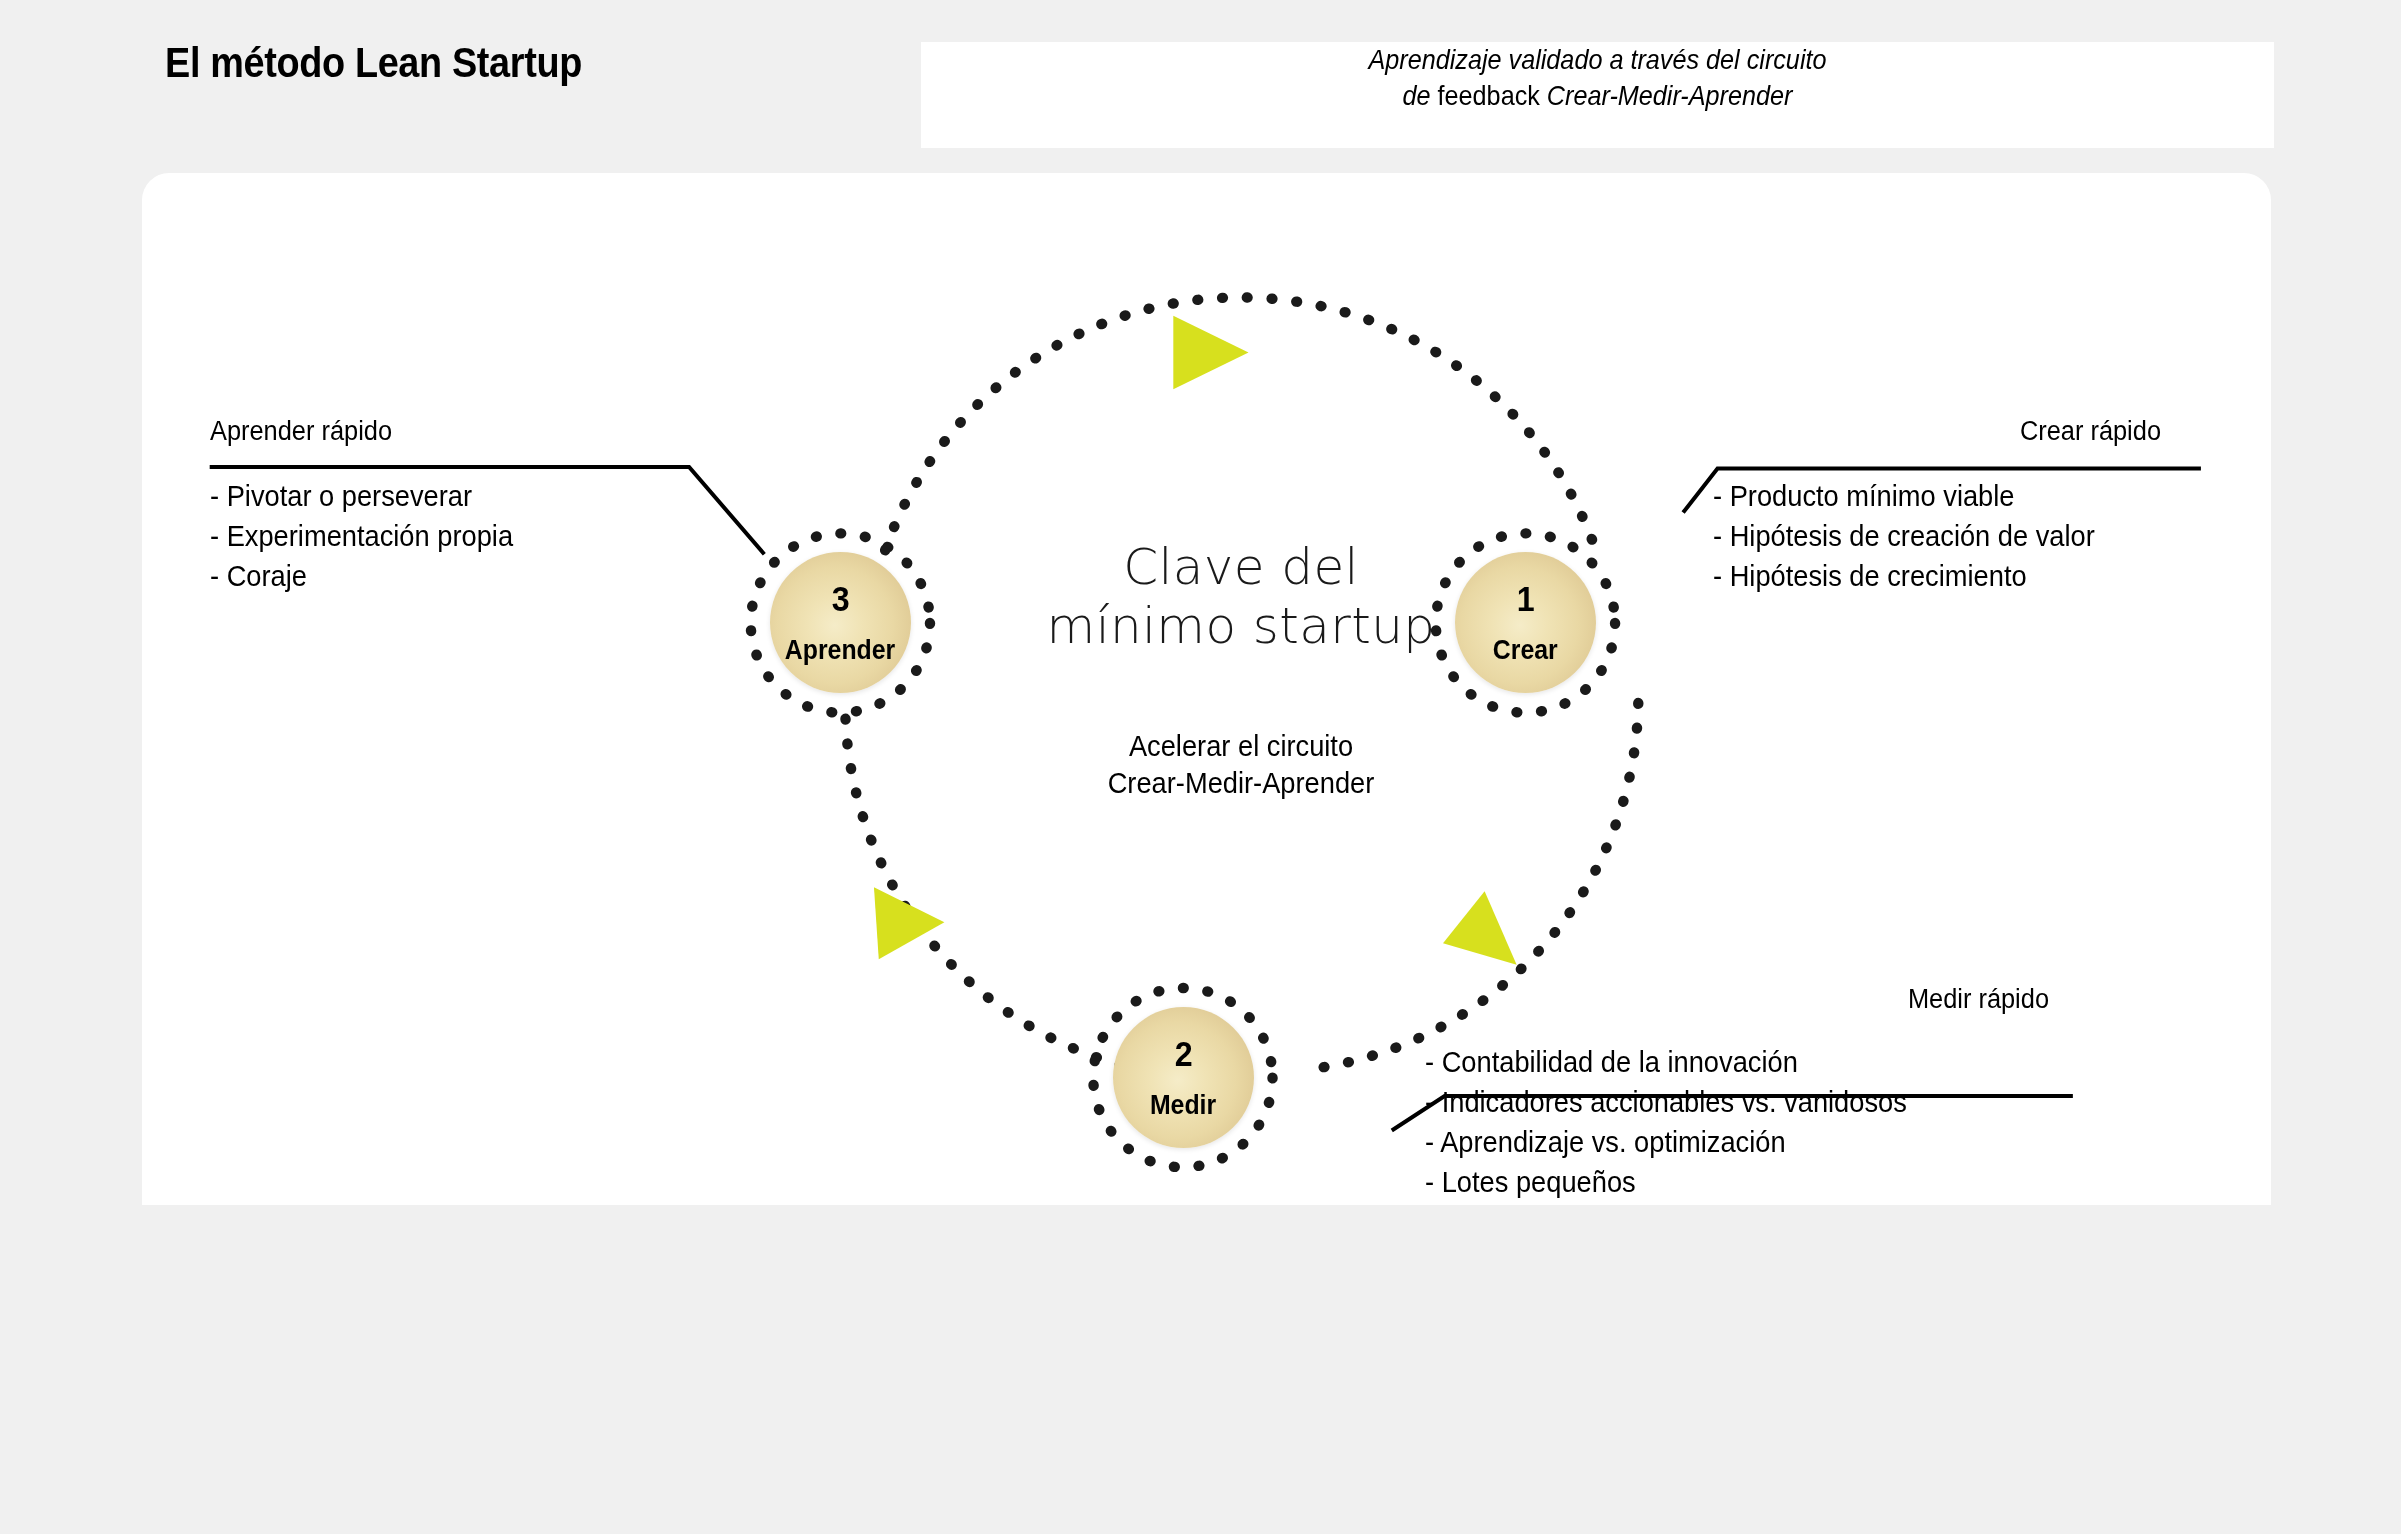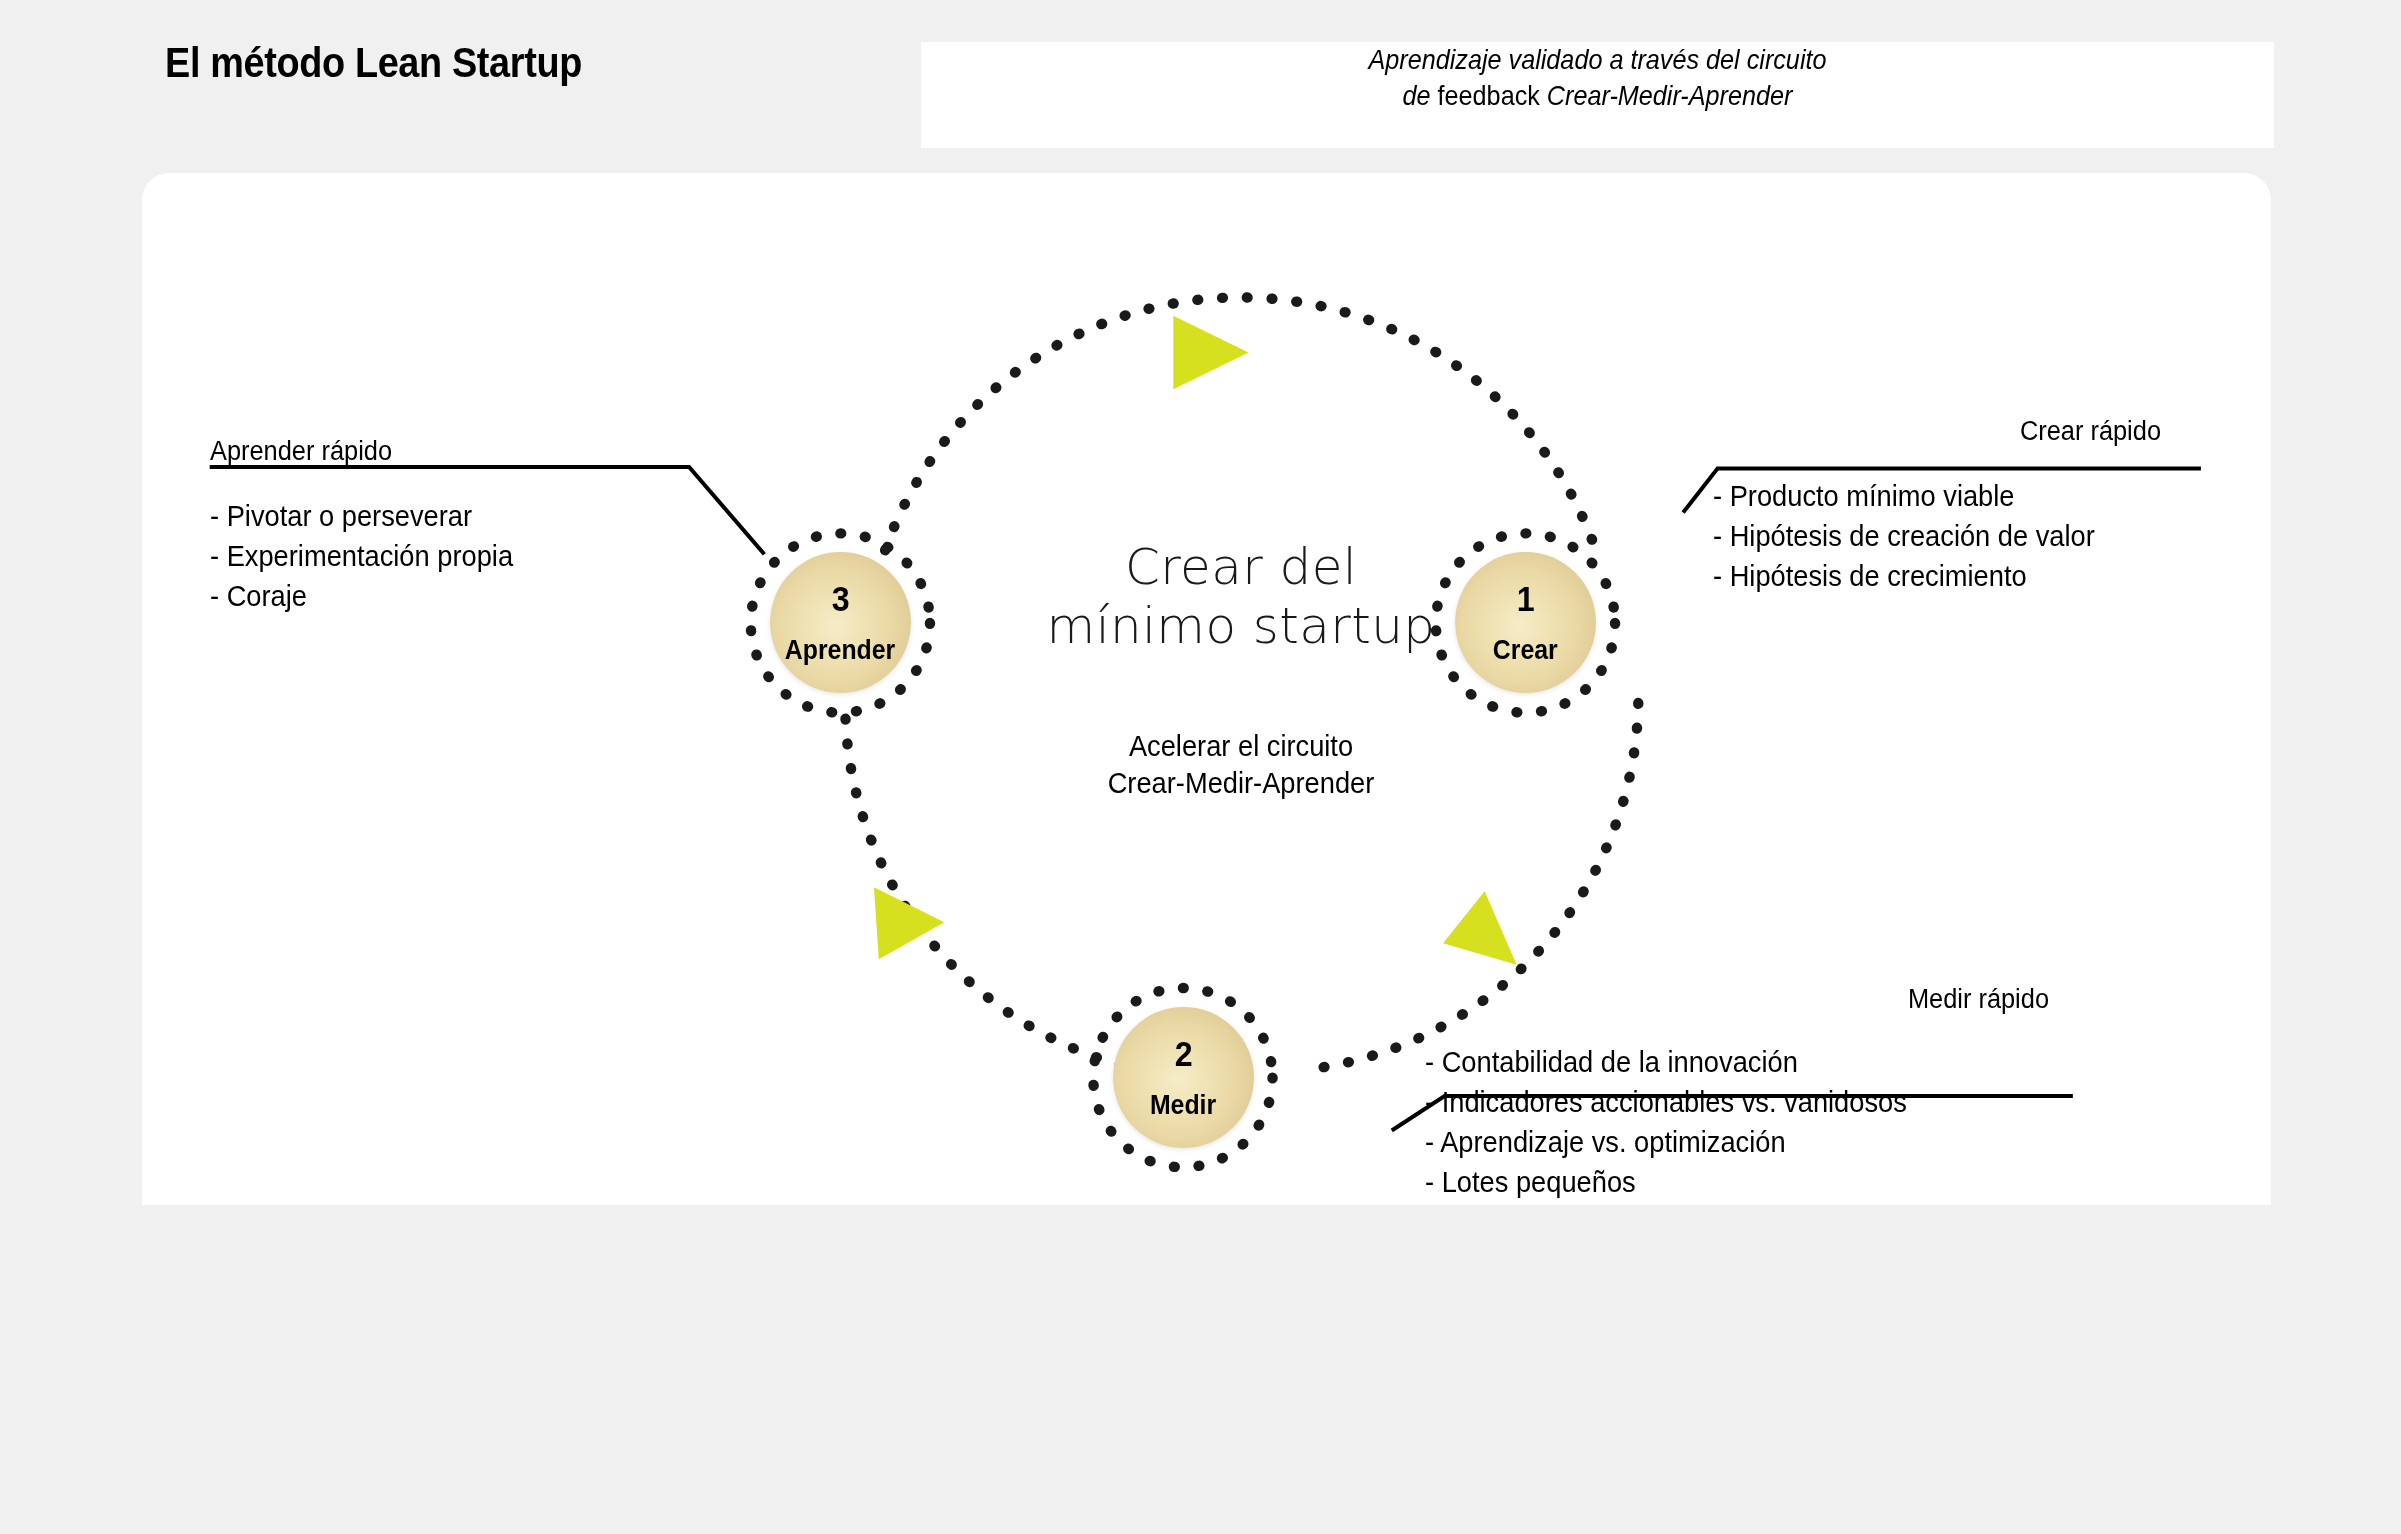--- a/index.html
+++ b/index.html
@@ -76,21 +76,21 @@
     text-align:center;font-size:29px;line-height:1.28;color:#000;
     transform:scaleX(0.94);
   }
 
   
   .callout{position:absolute;}
   .callout .head{font-size:27px;color:#000;white-space:nowrap;transform:scaleX(0.94);}
   .callout .body{font-size:29px;line-height:1.38;color:#000;transform:scaleX(0.94);}
   .callout .body div{white-space:nowrap;}
 
-  #co-aprender{left:210px;top:436px;}
+  #co-aprender{left:210px;top:416px;}
   #co-aprender .head{transform-origin:left center;}
   #co-aprender .body{transform-origin:left center;margin-top:29px;}
 
   #co-crear{left:1713px;top:416px;}
   #co-crear .head{text-align:right;width:448px;transform-origin:right center;}
   #co-crear .body{transform-origin:left center;margin-top:29px;}
 
   #co-medir{left:1409px;top:984px;}
   #co-medir .head{text-align:right;width:640px;transform-origin:right center;}
   #co-medir .body{transform-origin:left center;margin-top:27px;margin-left:16px;}
@@ -150,21 +150,21 @@
     <div class="num">2</div>
     <div class="lbl">Medir</div>
   </div>
 
   <div class="node" id="node-aprender">
     <div class="num">3</div>
     <div class="lbl">Aprender</div>
   </div>
 
   <div id="center-head">
-    <div>Crear del</div>
+    <div>Clave del</div>
     <div>mínimo startup</div>
   </div>
   <div id="center-sub">
     <div>Acelerar el circuito</div>
     <div>Crear-Medir-Aprender</div>
   </div>
 
   <div class="callout" id="co-aprender">
     <div class="head">Aprender rápido</div>
     <div class="body">

